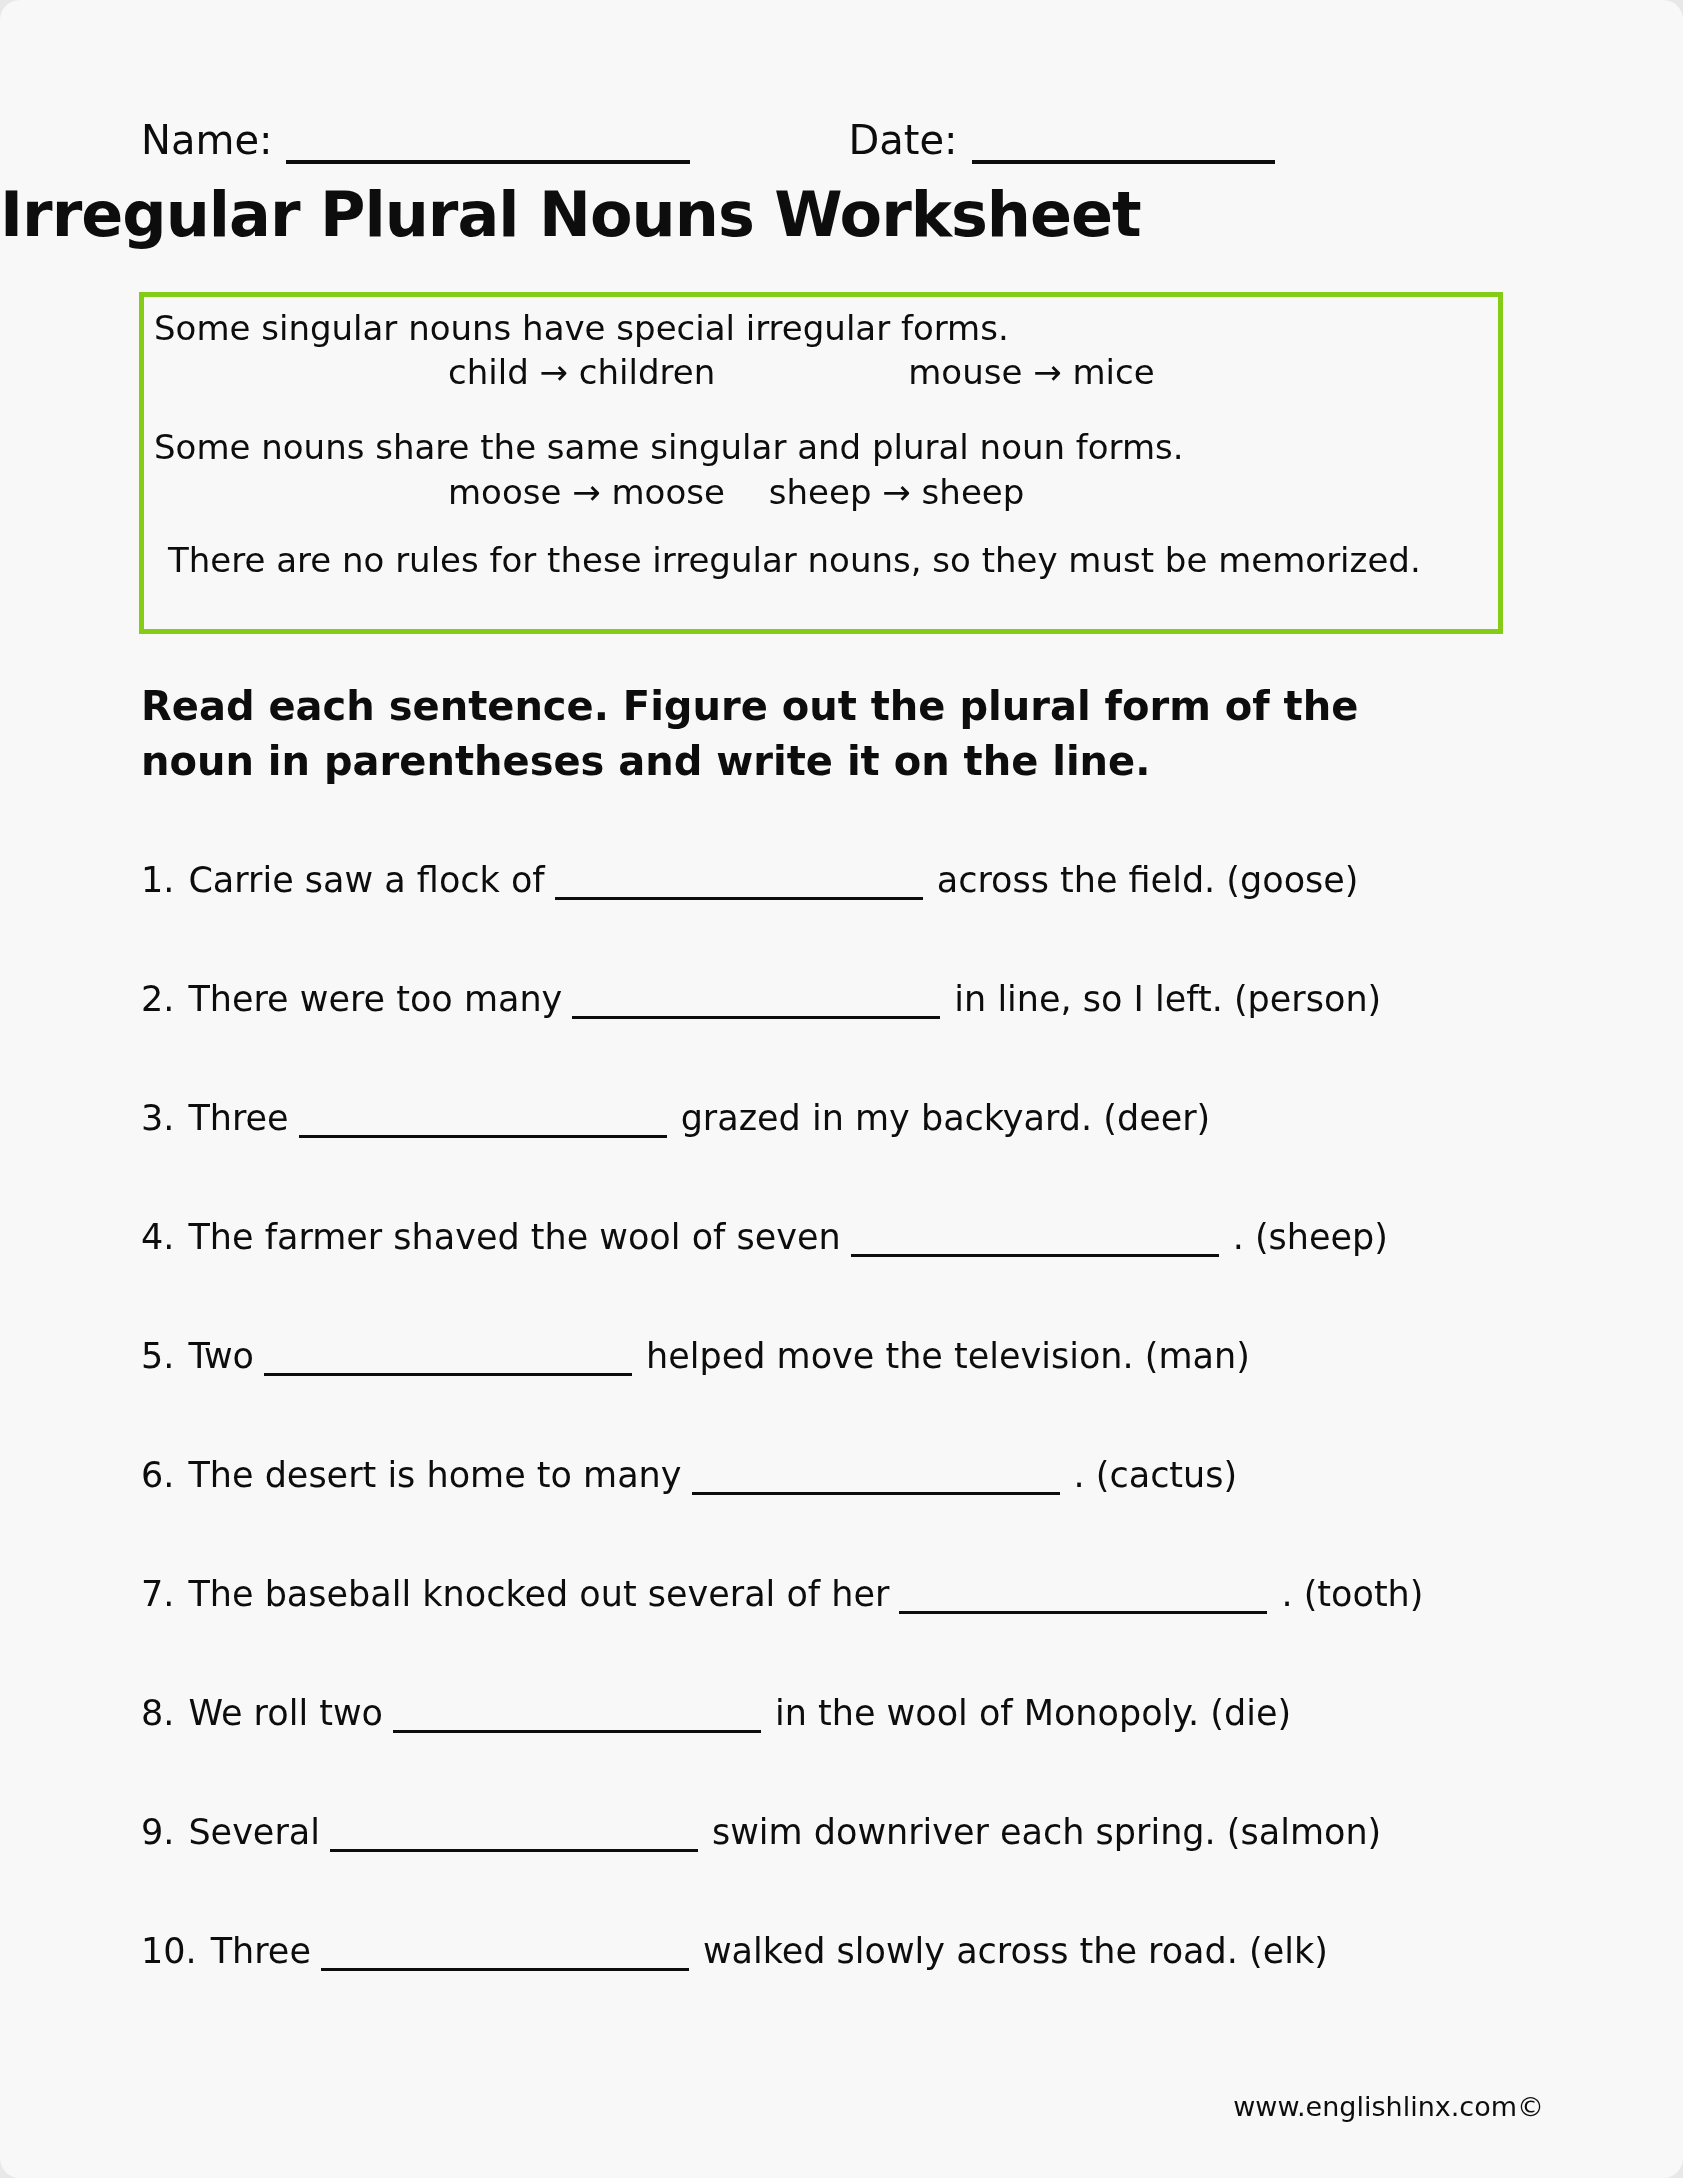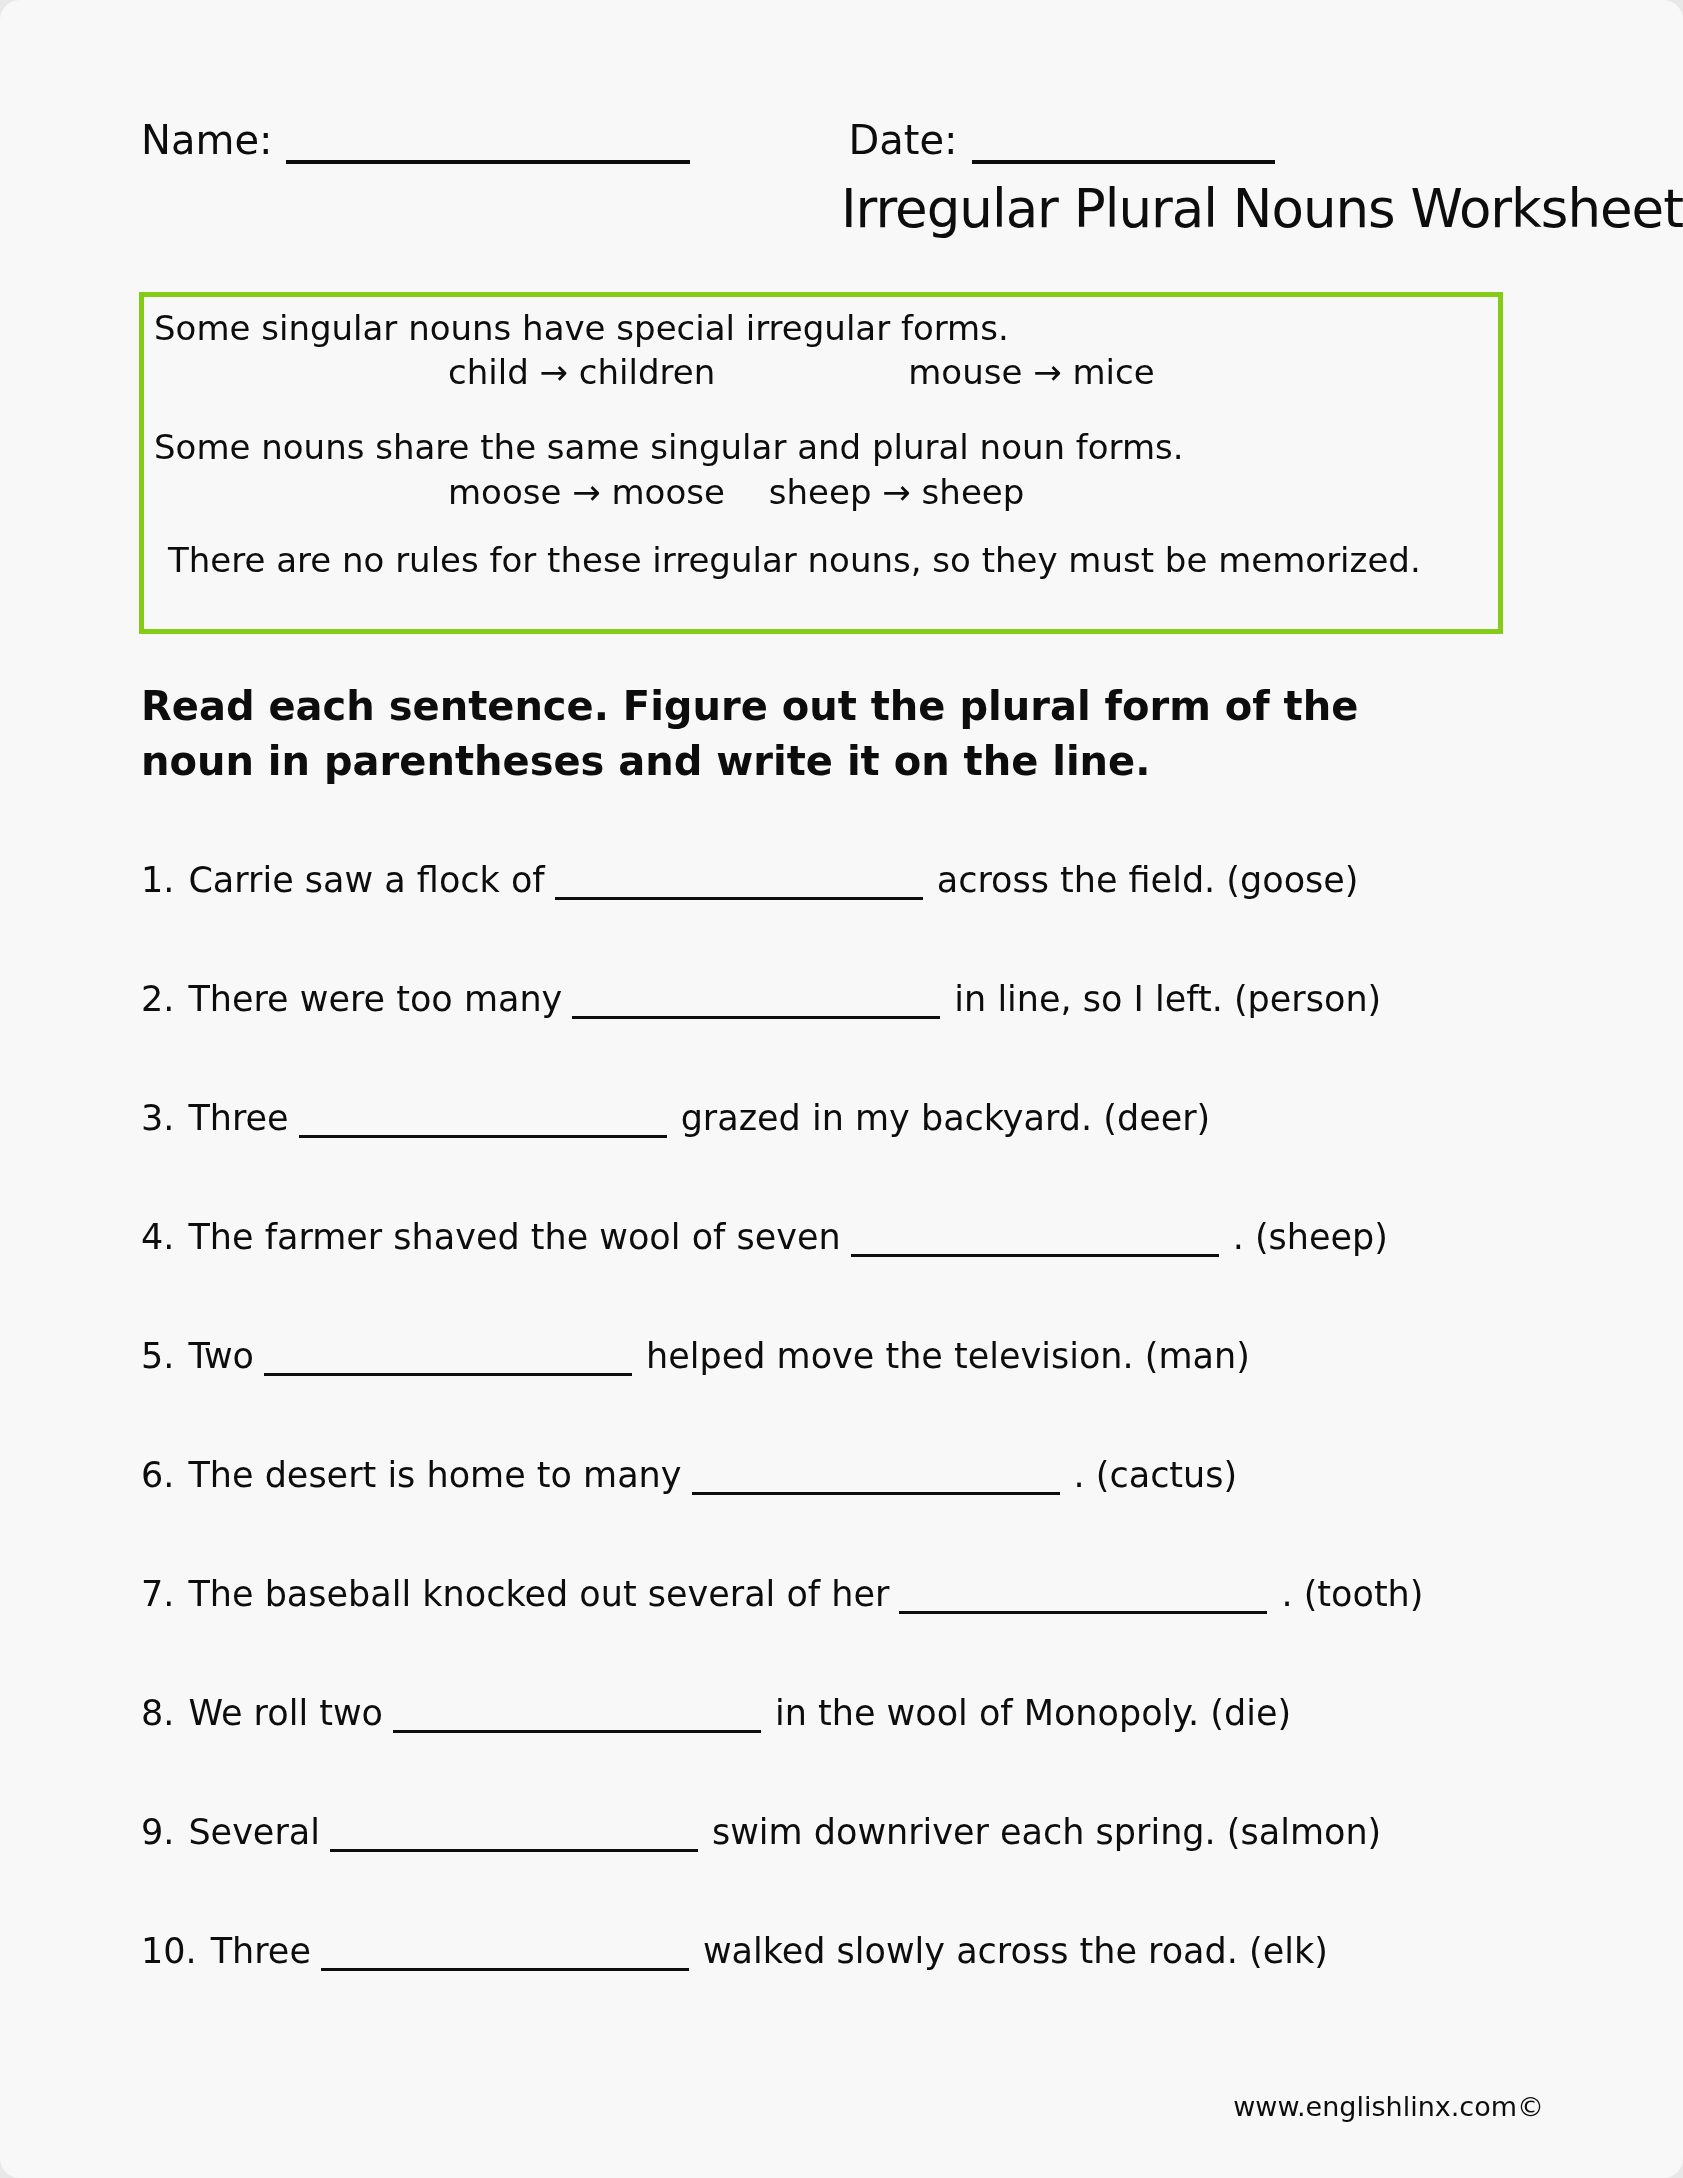--- a/index.html
+++ b/index.html
@@ -36,23 +36,23 @@
   .date-label { margin-left: 158px; }
   .date-line { width: 303px; margin-left: 14px; }
 
   
   .title {
     position: absolute;
     top: 178px;
     left: 0;
     width: 100%;
     margin: 0;
-    text-align: right;
-    font-size: 53px;
-    font-weight: 400;
+    text-align: left;
+    font-size: 62px;
+    font-weight: 700;
     letter-spacing: -1px;
   }
 
   
   .info-box {
     position: absolute;
     top: 292px;
     left: 139px;
     width: 1364px;
     height: 342px;

